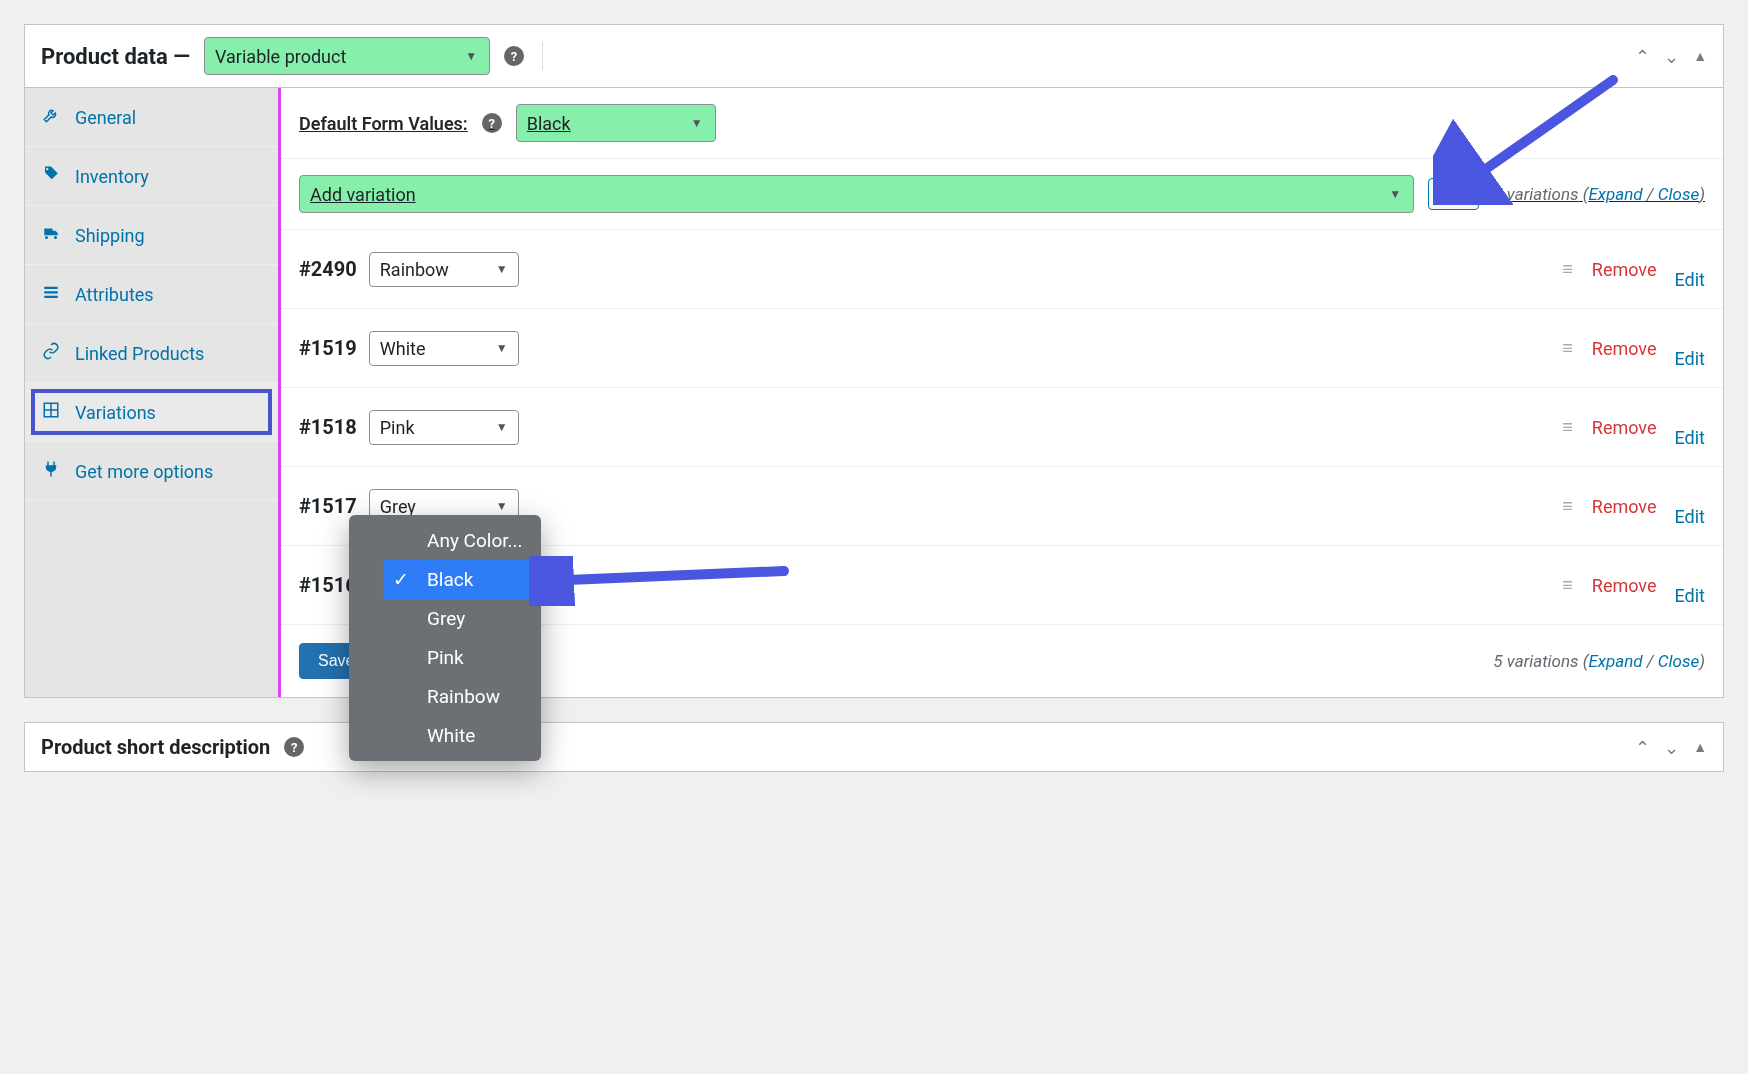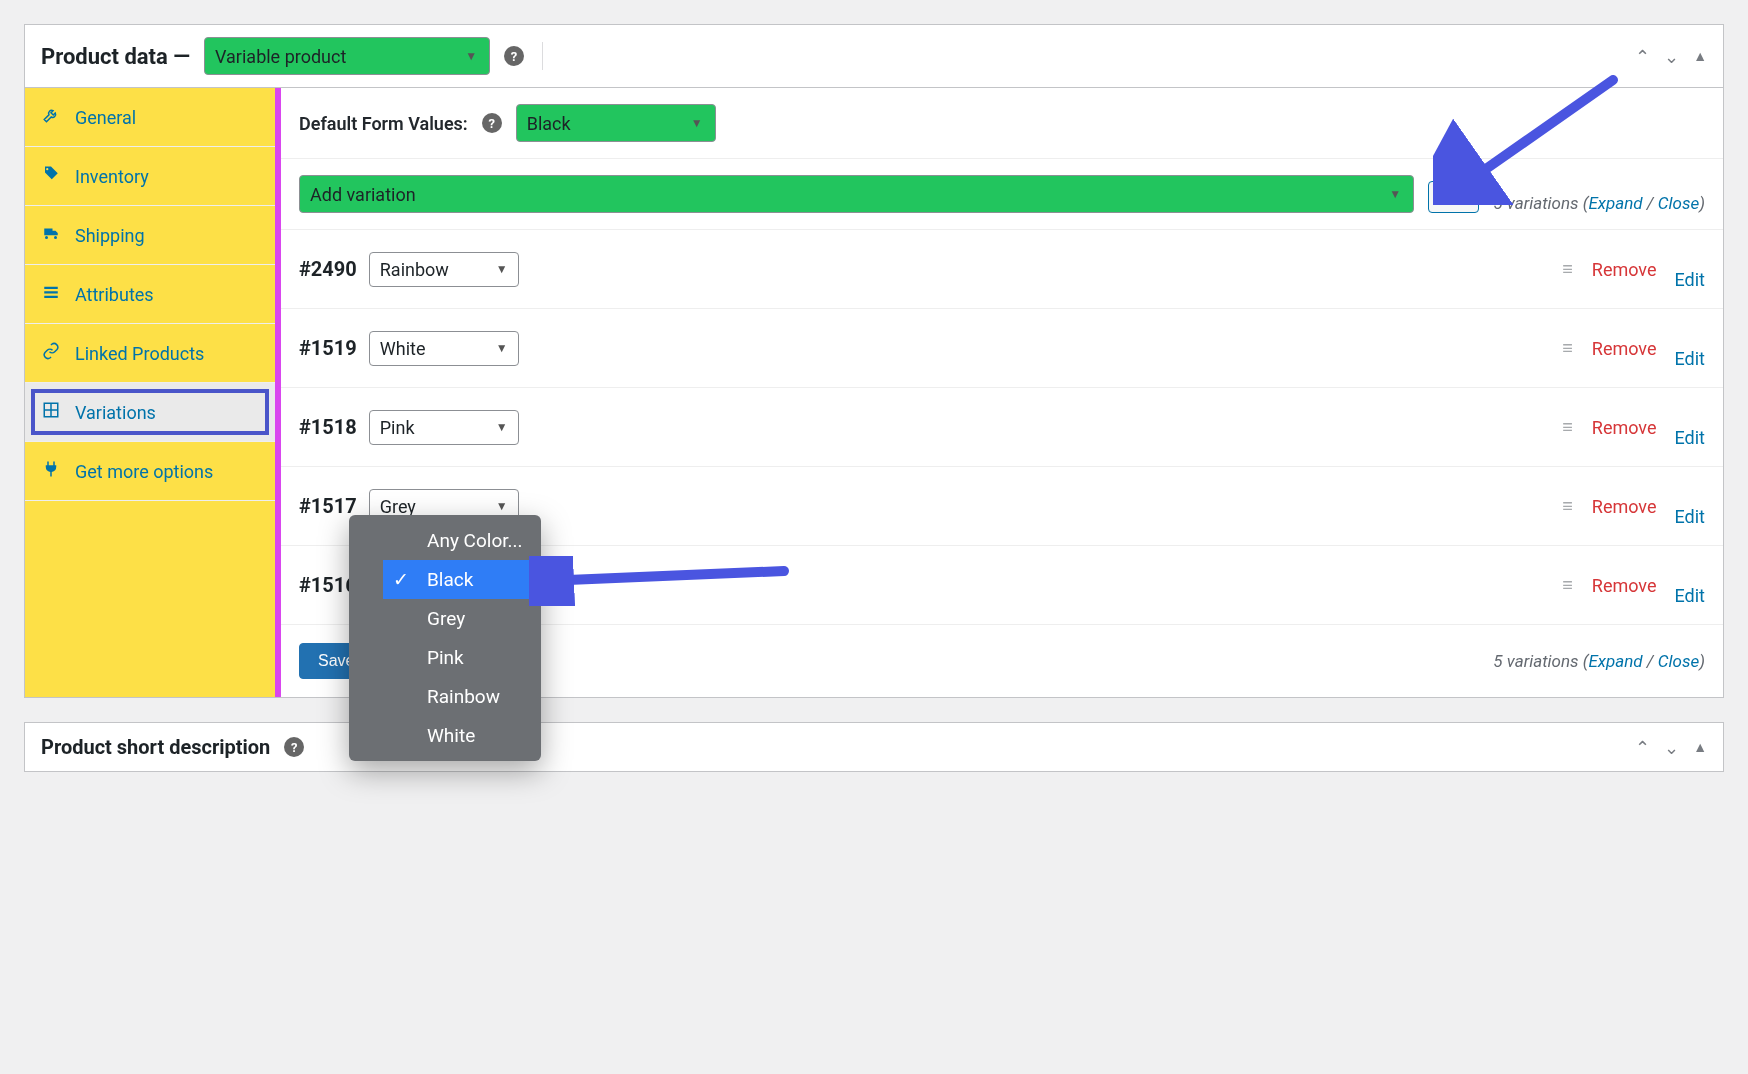--- a/index.html
+++ b/index.html
@@ -25,21 +25,21 @@
     gap: 14px;
   }
   .panel-title {
     font-weight: 700;
     font-size: 22px;
   }
   .panel-title .dash { font-weight: 700; }
   .select {
     border: 1px solid #8c8f94;
     border-radius: 4px;
-    background: #22c55e;
+    background: #86efac;
     font-size: 18px;
     padding: 6px 36px 6px 10px;
     position: relative;
     display: inline-flex;
     align-items: center;
     cursor: pointer;
     min-height: 38px;
   }
   .select.primary {
     min-width: 286px;
@@ -78,22 +78,22 @@
   }
   .chev { font-size: 18px; cursor: pointer; color: #787c82; }
   .tri { font-size: 14px; cursor: pointer; color: #787c82; }
 
   .panel-body {
     display: flex;
   }
 
   .sidebar {
     width: 256px;
-    border-right: 6px solid #d946ef;
-    background: #fde047;
+    border-right: 3px solid #d946ef;
+    background: #e5e5e5;
   }
   .sidebar-item {
     display: flex;
     align-items: center;
     gap: 14px;
     padding: 18px 16px;
     color: #0073aa;
     border-bottom: 1px solid #eee;
     cursor: pointer;
     font-size: 18px;
@@ -115,20 +115,21 @@
     flex: 1;
     background: #fff;
   }
   .main-row {
     padding: 16px 18px;
     border-bottom: 1px solid #eee;
     display: flex;
     align-items: center;
     gap: 14px;
     position: relative;
+    text-decoration: underline;
   }
   .main-row.nowrap { flex-wrap: nowrap; }
   .label { font-weight: 600; color: #23282d; font-size: 18px; }
   .select.sm { min-width: 200px; }
   .select.wide { flex: 1; min-width: 400px; }
 
   .go-btn {
     border: 1px solid #0073aa;
     color: #0073aa;
     background: #f6f7f7;
@@ -345,21 +346,21 @@
     <div class="main">
       <div class="main-row">
         <span class="label">Default Form Values:</span>
         <span class="help-icon">?</span>
         <div class="select sm">
           <span>Black</span>
           <span class="caret">▼</span>
         </div>
       </div>
 
-      <div class="main-row nowrap" style="position:relative;align-items:flex-end;">
+      <div class="main-row nowrap" style="position:relative;">
         <div class="select wide">
           <span>Add variation</span>
           <span class="caret">▼</span>
         </div>
         <button class="go-btn">Go</button>
         <span class="variation-status">
           <span>5 variations</span>
           <span class="paren"> (</span><a>Expand</a><span class="paren"> / </span><a>Close</a><span class="paren">)</span>
         </span>
 

